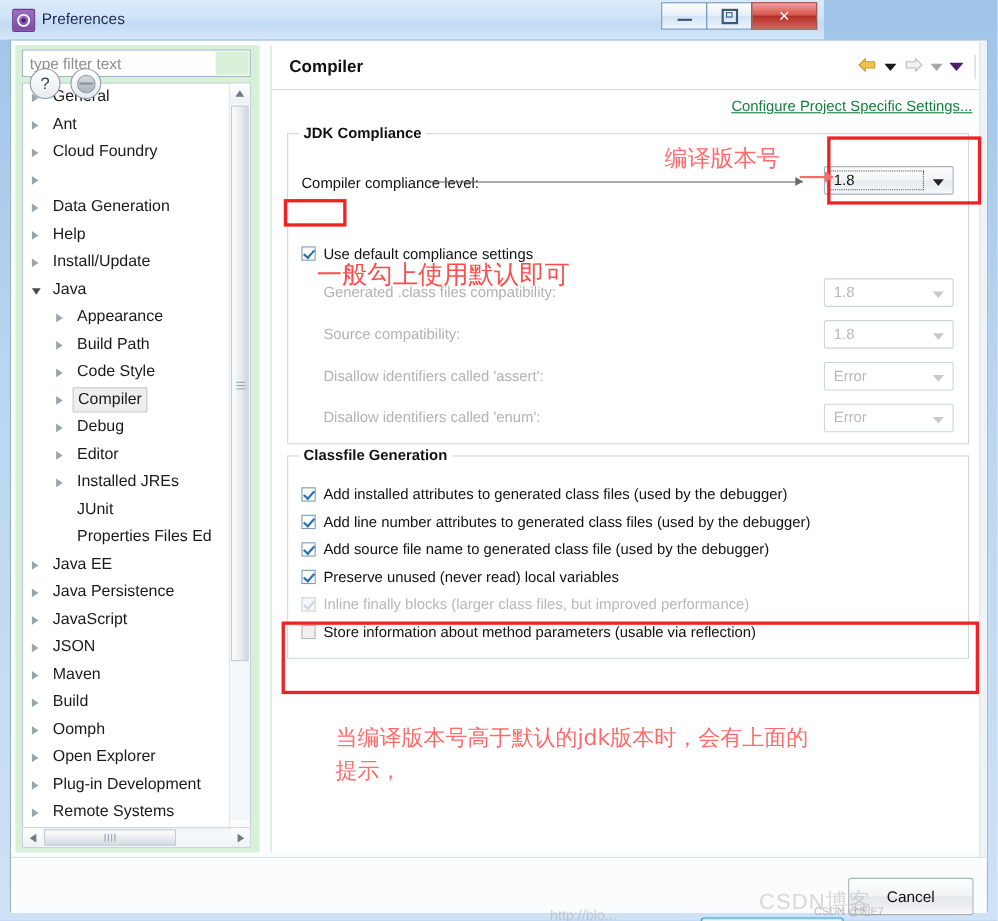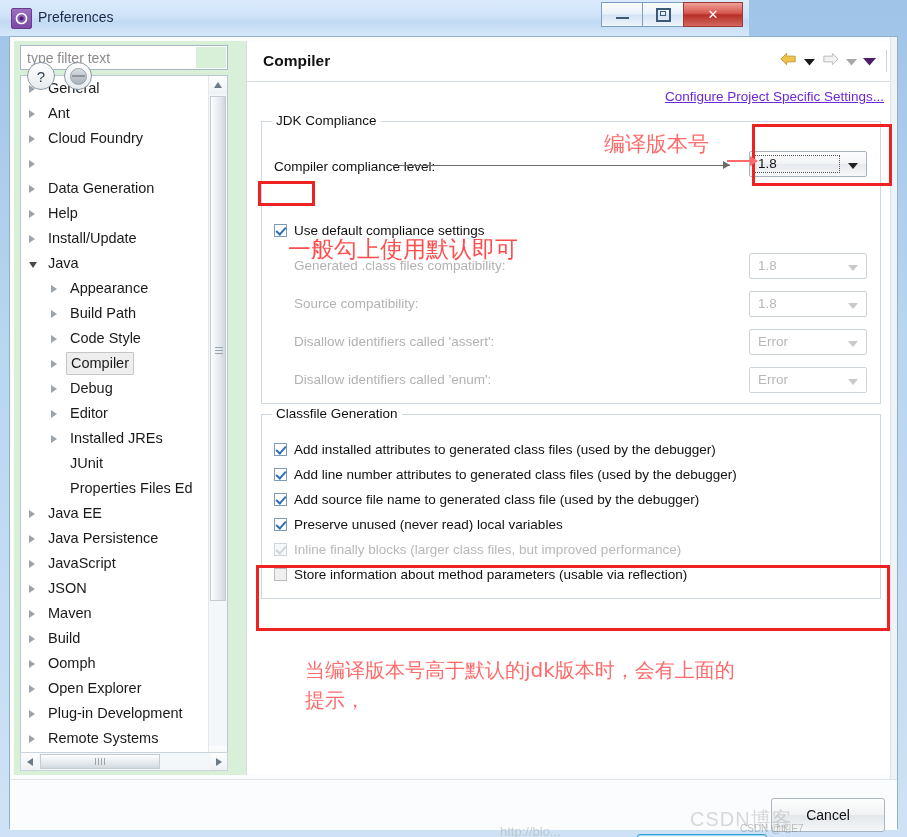--- a/index.html
+++ b/index.html
@@ -56,21 +56,20 @@
   }
   #content {
     position: absolute; left: 0; top: 0; width: 887px; height: 742px;
     background: #fbfcfd;
   }
 
   
   #leftpane {
     position: absolute; left: 4px; top: 4px; width: 222px; height: 734px;
     background: #d8f0d8;
-    padding-left: 20px;
   }
   #filterbox {
     position: absolute; left: 6px; top: 4px; width: 208px; height: 25px;
     background: #ffffff; border: 1px solid #a6b8c8; box-sizing: border-box;
   }
   #filterbox .ph {
     position: absolute; left: 6px; top: 4px; font-size: 14px; color: #8c8c8c;
   }
   #filterbox .greenend {
     position: absolute; right: 1px; top: 1px; width: 30px; height: 21px;
@@ -153,30 +152,30 @@
     border-bottom: 1px solid #d5dde3;
   }
   #pagetitle {
     position: absolute; left: 16px; top: 11px;
     font-size: 15.5px; font-weight: bold; color: #111;
   }
   #navicons { position: absolute; right: 8px; top: 9px; display: flex; align-items: center; gap: 6px;}
   .navsep { width: 1px; height: 22px; background: #ccd5db; margin-left: 4px; }
   #cfglink {
     position: absolute; right: 11px; top: 48px;
-    font-size: 13.5px; color: #6d28d9; text-decoration: underline;
+    font-size: 13.5px; color: #15803d; text-decoration: underline;
   }
 
   
   .group {
     position: absolute; border: 1px solid #cfd8de; box-sizing: border-box;
   }
   .group > .gtitle {
     position: absolute; left: 10px; top: -9px; background: #ffffff;
-    padding: 0 4px; font-size: 13.5px; color: #111;
+    padding: 0 4px; font-size: 13.5px; color: #111; font-weight: bold;
   }
   #grp-jdk { left: 14px; top: 80px; width: 620px; height: 283px; }
   #grp-cls { left: 14px; top: 373px; width: 620px; height: 185px; }
 
   .rowlabel { position: absolute; font-size: 13.5px; color: #111; }
   .rowlabel.dim { color: #b2b2b2; }
 
   
   .combo {
     position: absolute; height: 26px; box-sizing: border-box;

